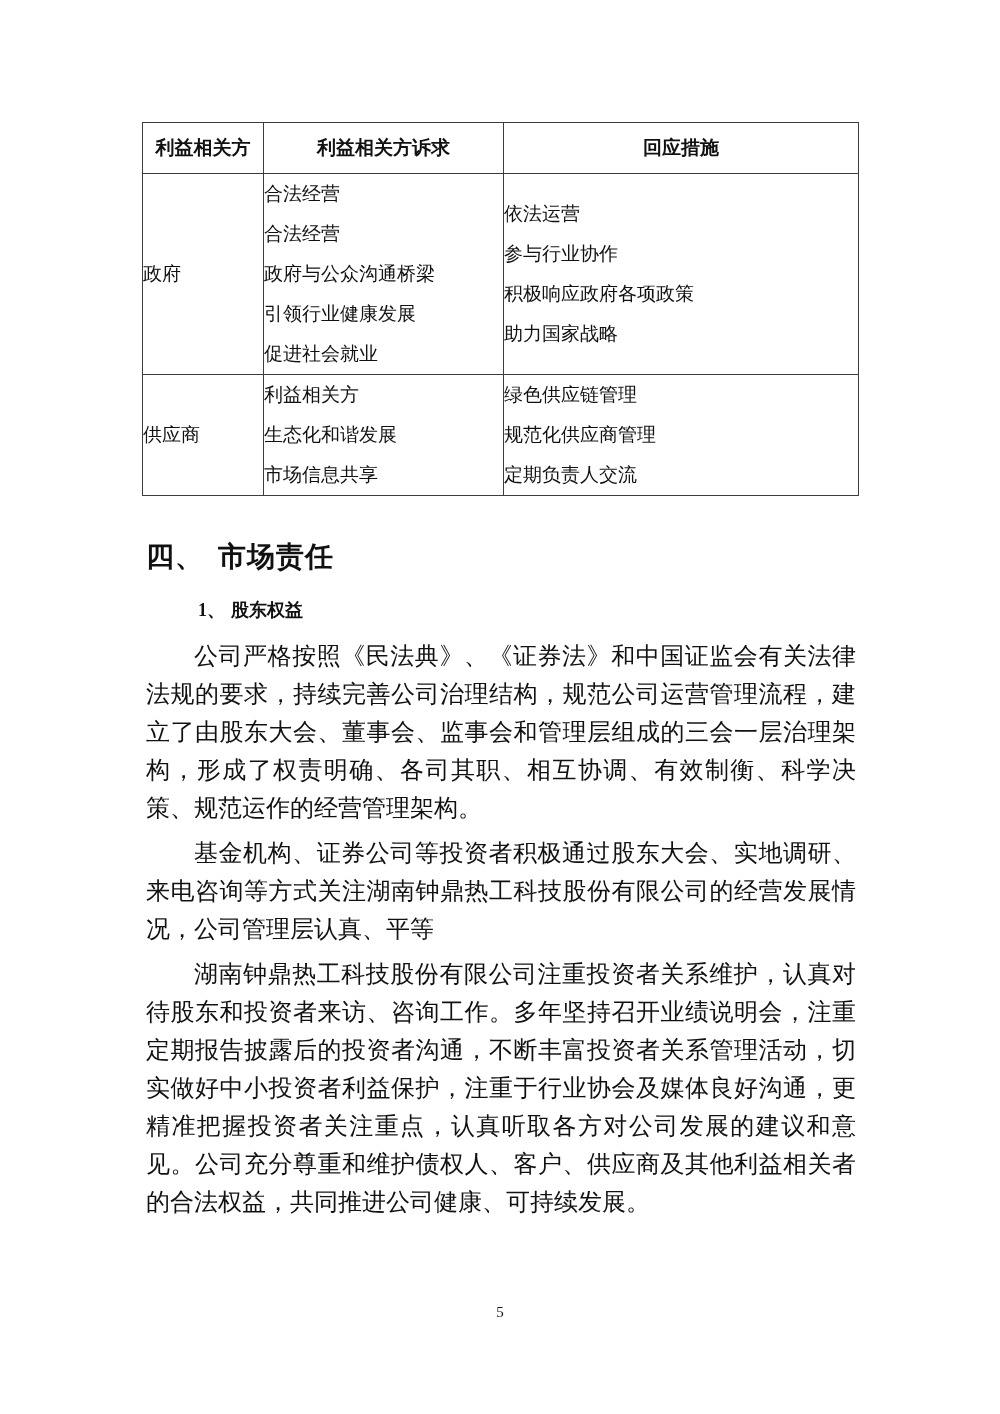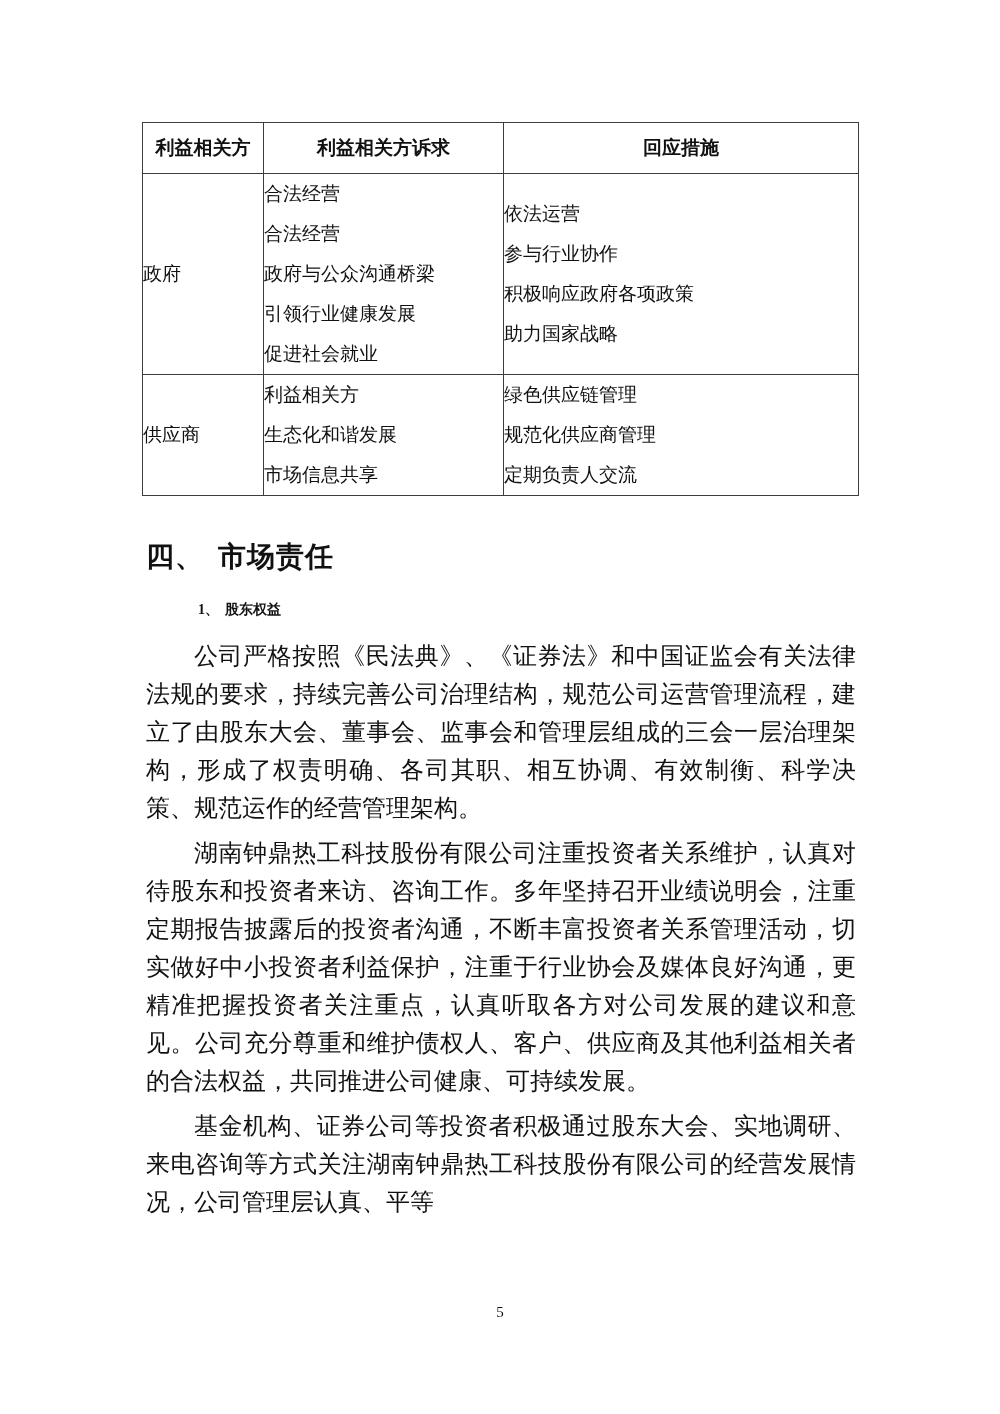--- a/index.html
+++ b/index.html
@@ -50,21 +50,21 @@
   .sec-heading {
     font-size: 28px;
     font-weight: bold;
     line-height: 36px;
     margin-bottom: 20px;
     letter-spacing: 1px;
     margin-top: 43px;
   }
   .sec-heading .num { margin-right: 14px; }
   .sub-heading {
-    font-size: 14px;
+    font-size: 18px;
     font-weight: bold;
     line-height: 30px;
     margin-left: 52px;
     margin-bottom: 12px;
   }
   .sub-heading .num { margin-right: 6px; }
   .para {
     font-size: 24px;
     line-height: 38px;
     text-align: justify;
@@ -135,17 +135,17 @@
 </table>
 
 <div class="doc-body">
   <div class="sec-heading">
     <span class="num">四、</span><span>市场责任</span>
   </div>
   <div class="sub-heading">
     <span class="num">1、</span><span>股东权益</span>
   </div>
   <p class="para">公司严格按照《民法典》、《证券法》和中国证监会有关法律法规的要求，持续完善公司治理结构，规范公司运营管理流程，建立了由股东大会、董事会、监事会和管理层组成的三会一层治理架构，形成了权责明确、各司其职、相互协调、有效制衡、科学决策、规范运作的经营管理架构。</p>
+  <p class="para">基金机构、证券公司等投资者积极通过股东大会、实地调研、来电咨询等方式关注湖南钟鼎热工科技股份有限公司的经营发展情况，公司管理层认真、平等</p>
   <p class="para">湖南钟鼎热工科技股份有限公司注重投资者关系维护，认真对待股东和投资者来访、咨询工作。多年坚持召开业绩说明会，注重定期报告披露后的投资者沟通，不断丰富投资者关系管理活动，切实做好中小投资者利益保护，注重于行业协会及媒体良好沟通，更精准把握投资者关注重点，认真听取各方对公司发展的建议和意见。公司充分尊重和维护债权人、客户、供应商及其他利益相关者的合法权益，共同推进公司健康、可持续发展。</p>
-  <p class="para">基金机构、证券公司等投资者积极通过股东大会、实地调研、来电咨询等方式关注湖南钟鼎热工科技股份有限公司的经营发展情况，公司管理层认真、平等</p>
 </div>
 
 <div class="page-footer">5</div>
 
 </body></html>

